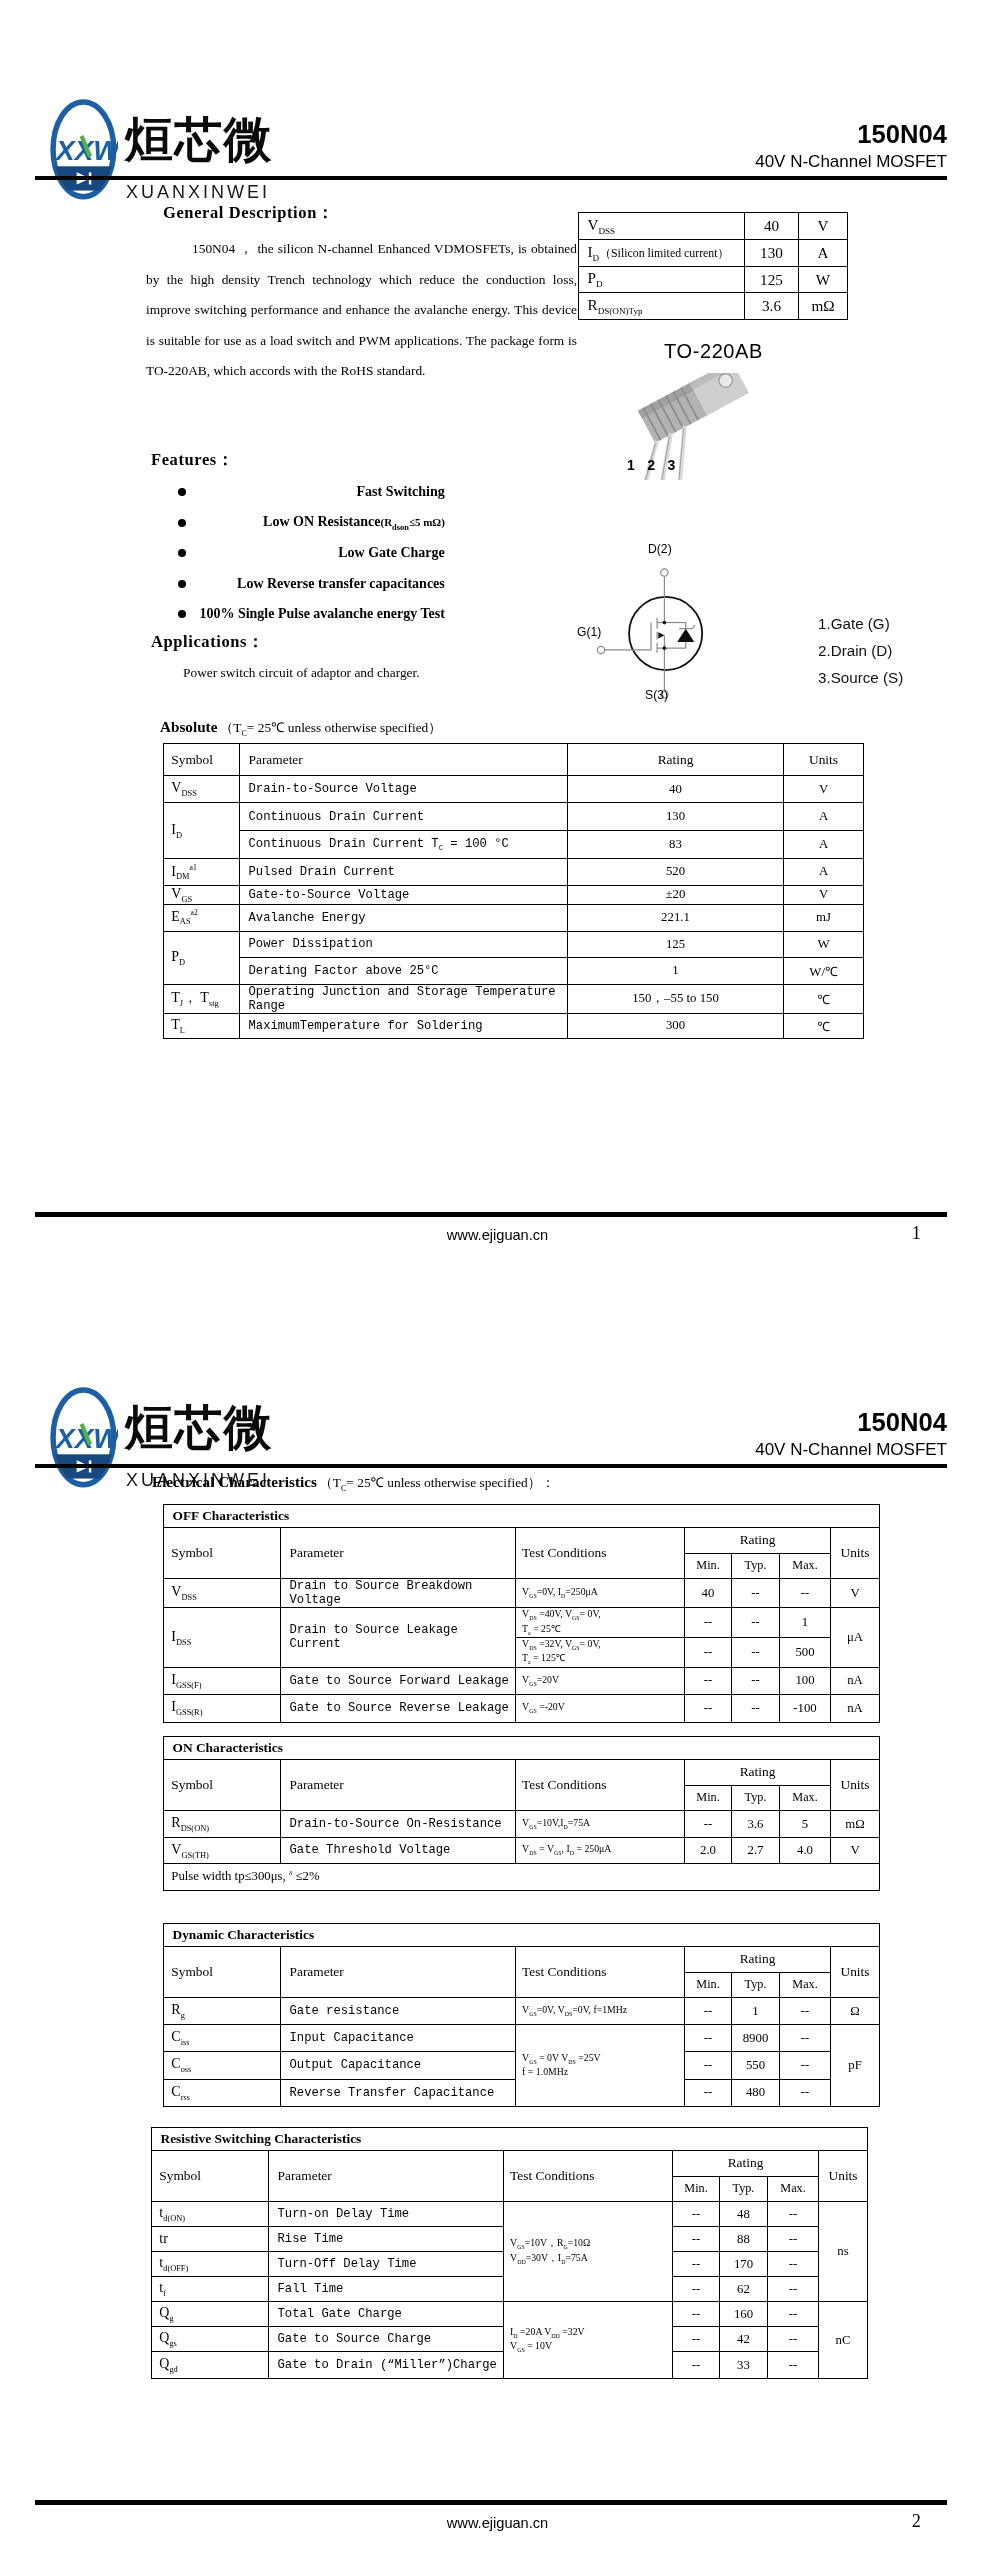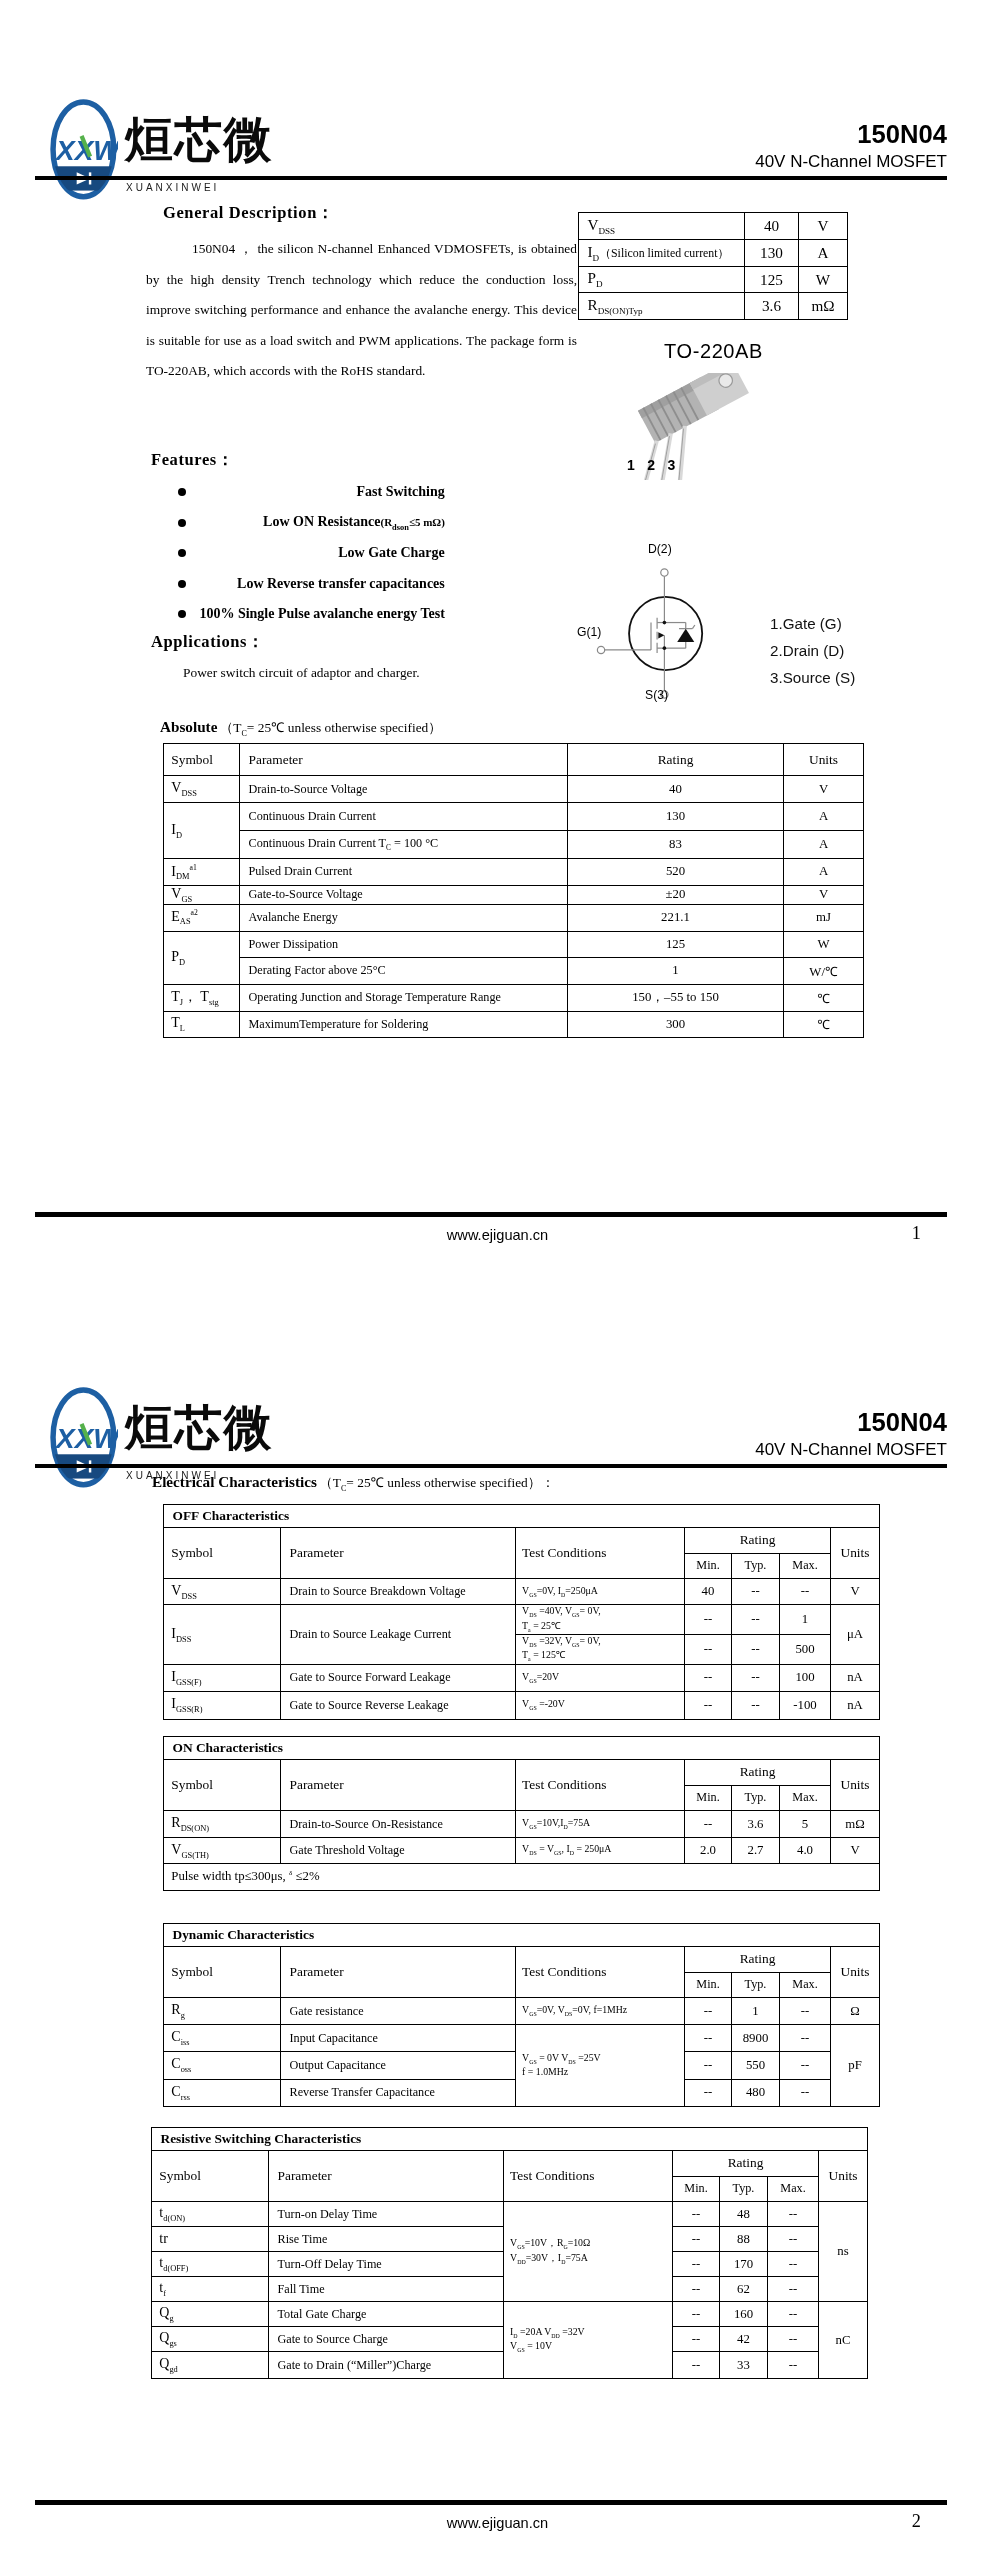--- a/index.html
+++ b/index.html
@@ -2,21 +2,21 @@
 <html style="font-size:9.8px"><head>
 <meta charset="utf-8">
 <style>
   html,body{margin:0;padding:0;background:#fff;}
   body{width:995px;font-family:"Liberation Serif",serif;color:#000;}
   .page{position:relative;width:995px;height:1288px;background:#fff;overflow:hidden;}
   .p{position:absolute;}
   .rule{background:#000;height:4.3px;}
   
   .brand-cn{font-size:48px;font-weight:bold;line-height:1;letter-spacing:1.2px;color:#0a0a0a;}
-  .brand-en{font-family:"Liberation Sans",sans-serif;font-size:10px;letter-spacing:3px;color:#1a1a1a;}
+  .brand-en{font-family:"Liberation Sans",sans-serif;font-size:18px;letter-spacing:3px;color:#1a1a1a;}
   .part-no{font-family:"Liberation Sans",sans-serif;font-size:25.6px;font-weight:bold;text-align:right;}
   .part-sub{font-family:"Liberation Sans",sans-serif;font-size:17px;text-align:right;}
   
   .sec-title{font-size:16.5px;font-weight:bold;letter-spacing:0.6px;}
   .body-text{font-size:13.4px;}
   
   .gd-body{width:431px;font-size:13.4px;line-height:30.5px;text-align:justify;text-indent:46px;}
   
   .feat-item{height:30.5px;display:flex;align-items:center;justify-content:space-between;}
   .blt{width:8px;height:8px;border-radius:50%;background:#000;margin-right:13.4px;flex:0 0 8px;}
@@ -31,30 +31,30 @@
   
   .sumtbl td{font-size:15.2px;}
   .sumtbl .c-lab{text-align:left;padding-left:8.5px;}
   .sumtbl .c-val,.sumtbl .c-unit{text-align:center;}
   
   .t-ttl td{font-size:13.4px;font-weight:bold;border-bottom:1.8px solid #000;padding-left:8.5px;}
   .t-hdr td{font-size:13.4px;text-align:center;}
   .t-hdr2 td{font-size:12.2px;text-align:center;}
   .hdr-b td{border-bottom:1.8px solid #000;}
   .c-sym{font-size:14px;text-align:left;padding-left:7.3px;}
-  .c-par{font-size:12.2px;text-align:left;padding-left:8.5px;}
+  .c-par{font-size:12.2px;text-align:left;padding-left:8.5px;font-family:Liberation Mono, monospace;}
   .c-tst{font-size:9.8px;line-height:1.25;text-align:left;padding-left:6.1px;}
   .c-val{font-size:12.8px;text-align:center;}
   .c-unit{font-size:12.8px;text-align:center;}
   .note-cell{font-size:12.8px;text-align:left;padding-left:7.3px;}
   
   .pkg-title{font-family:"Liberation Sans",sans-serif;font-size:20px;text-align:center;letter-spacing:0.6px;}
   .pin-nums{font-family:"Liberation Sans",sans-serif;font-size:14px;font-weight:bold;letter-spacing:4.3px;}
   .net-lab{font-family:"Liberation Sans",sans-serif;font-size:12.2px;color:#000000;}
-  .legend-line{font-family:"Liberation Sans",sans-serif;font-size:15.2px;color:#111;line-height:27px;white-space:nowrap;}
+  .legend-line{font-family:"Liberation Sans",sans-serif;font-size:15.2px;color:#111;line-height:27px;white-space:nowrap;margin-left:48px;}
   
   .foot-site{font-family:"Liberation Sans",sans-serif;font-size:14.6px;text-align:center;}
   .foot-page{font-size:18.3px;text-align:right;}
 </style>
 </head>
 <body>
 
 <div class="page">
 
   <svg class="p" style="left:50px;top:98px;" width="68" height="105" viewBox="0 0 112 172">

